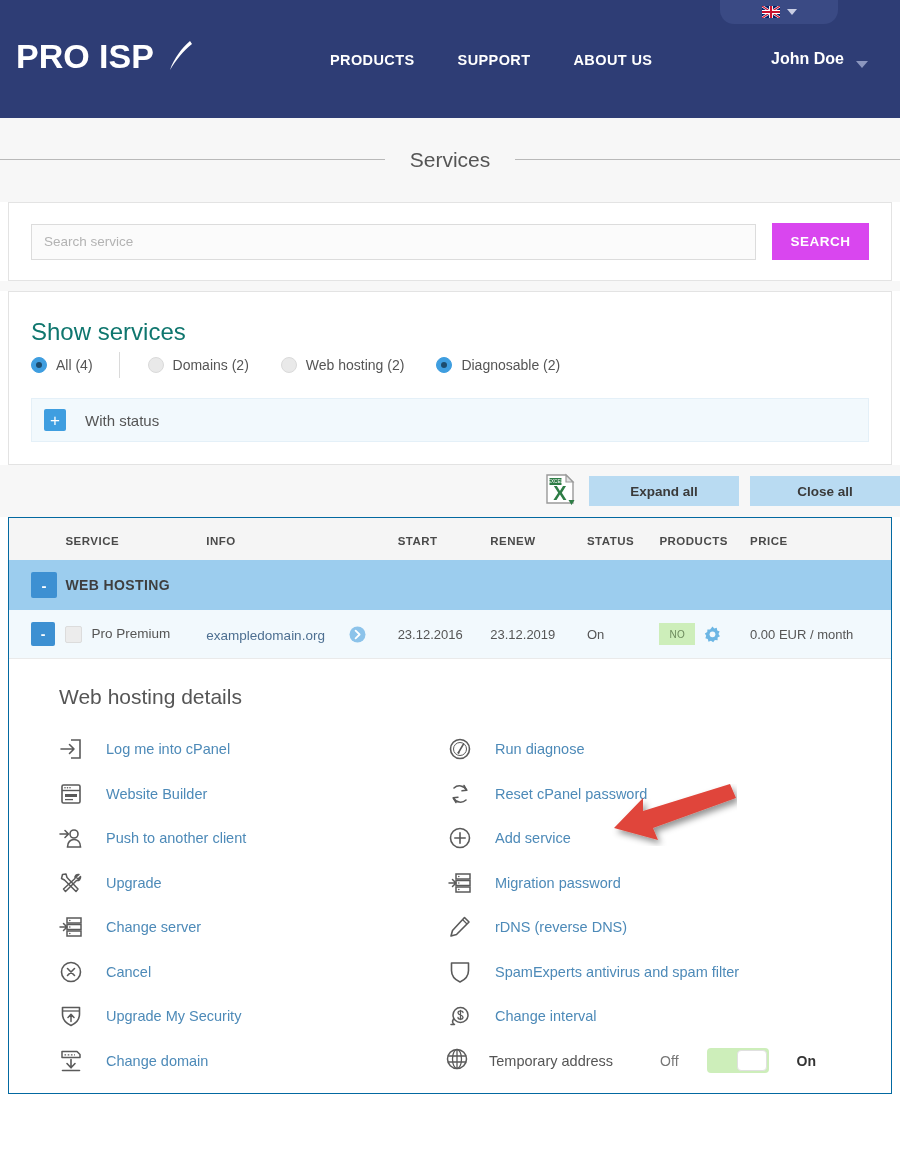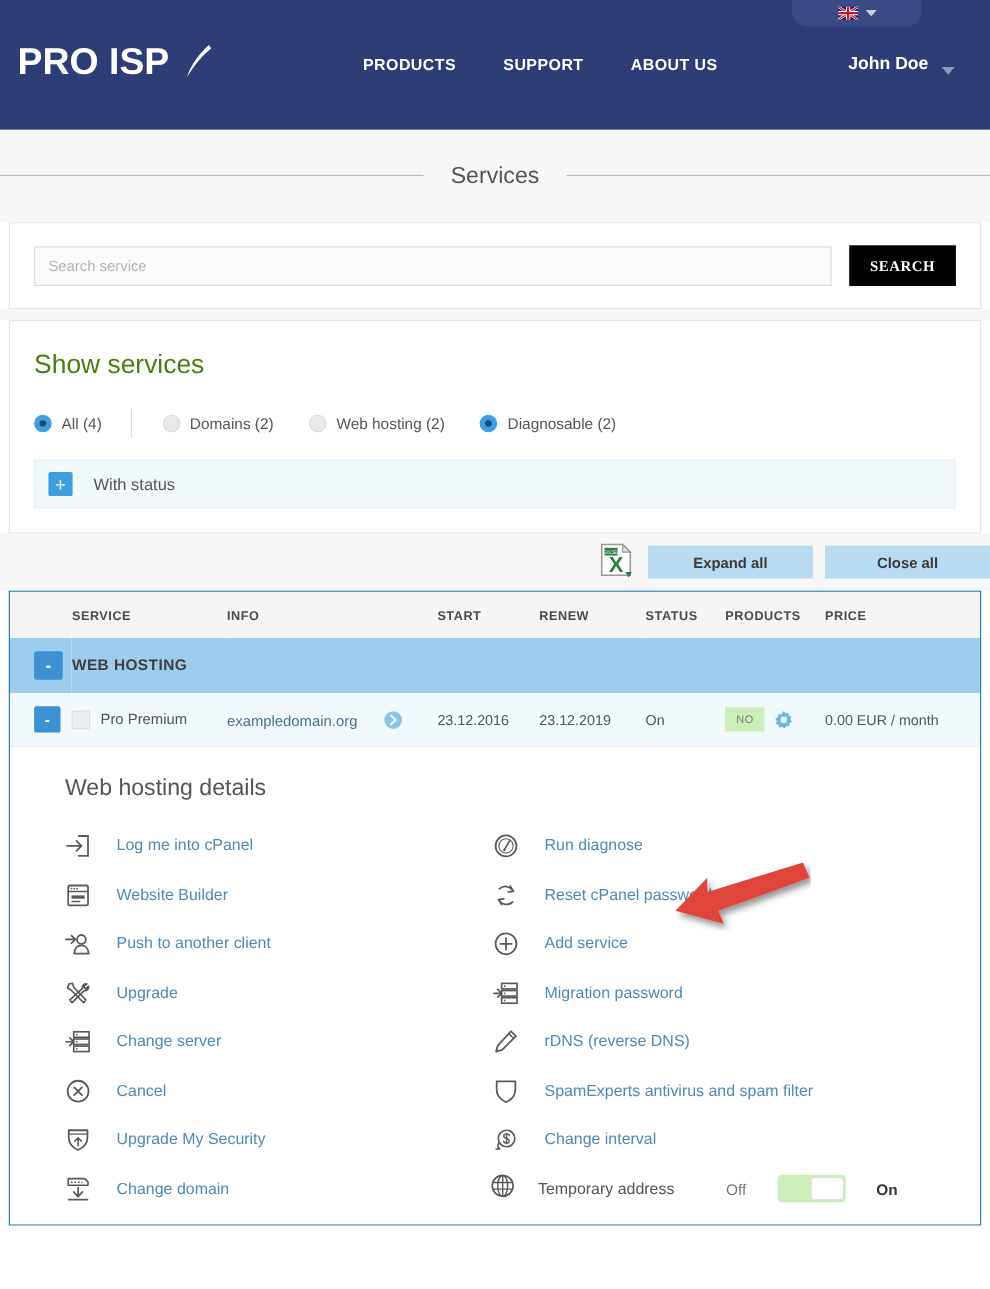--- a/index.html
+++ b/index.html
@@ -93,28 +93,28 @@
   .search-card { padding: 20px 22px; display: flex; align-items: center; gap: 16px; }
   .search-input {
     flex: 1; height: 36px;
     border: 1px solid #dcdcdc; background: #fbfbfb;
     padding: 0 12px; font-size: 13.5px; color: #888;
     font-family: "Liberation Sans", sans-serif;
   }
   .search-input::placeholder { color: #b3b3b3; }
   .btn-search {
     width: 97px; height: 37px;
-    background: #000000; border: none; color: #fff;
+    background: #d946ef; border: none; color: #fff;
     font-size: 13.5px; font-weight: bold; letter-spacing: 0.5px;
-    cursor: pointer; font-family: Liberation Serif, serif;
+    cursor: pointer; font-family: Liberation Sans, sans-serif;
   }
 
   
   .filter-card { padding: 26px 22px 22px; }
-  .filter-title { font-size: 24px; color: #4d7c0f; font-weight: normal; margin-bottom: 28px; }
+  .filter-title { font-size: 24px; color: #0f766e; font-weight: normal; margin-bottom: 8px; }
   .radio-row { display: flex; align-items: center; height: 22px; margin-bottom: 22px; }
   .radio-item { display: flex; align-items: center; gap: 9px; }
   .radio-item .lbl { font-size: 14px; color: #555; }
   .radio {
     width: 16px; height: 16px; border-radius: 50%;
     background: #e9e9e9; border: 1px solid #dadada;
     display: flex; align-items: center; justify-content: center;
   }
   .radio.on { background: #3f9ee0; border-color: #3f9ee0; }
   .radio.on::after {

